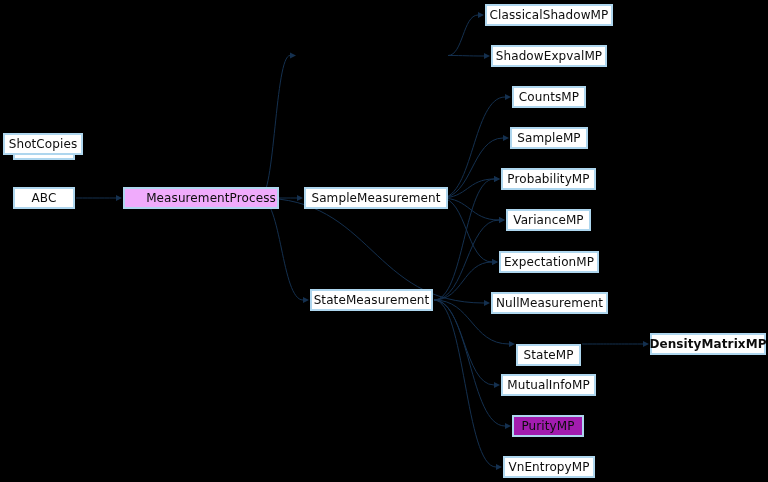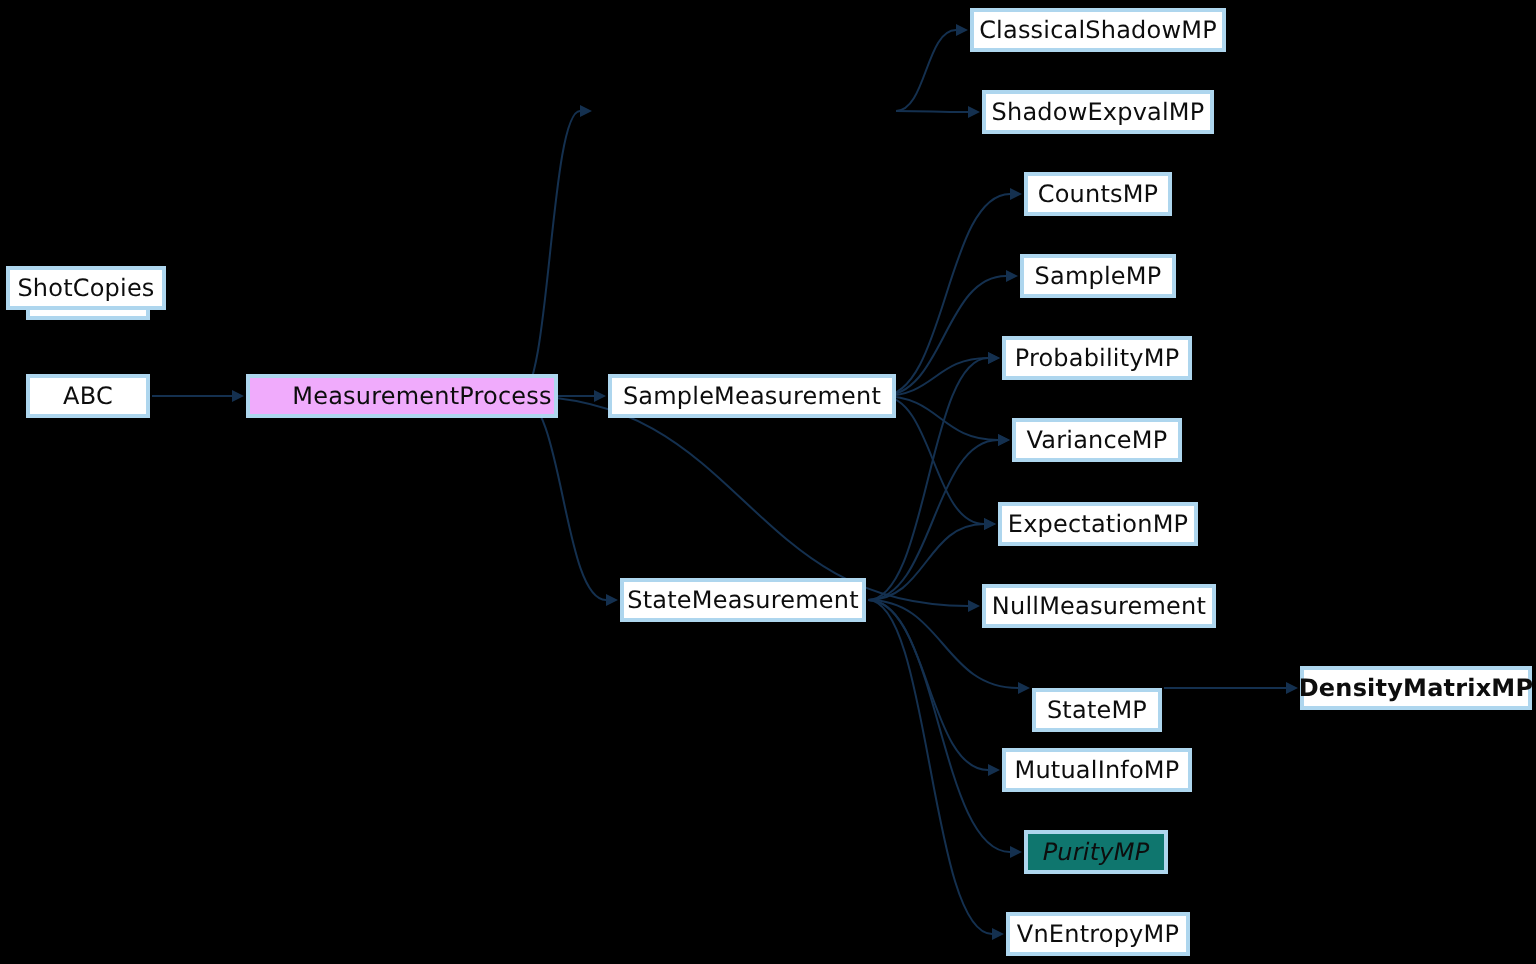--- a/index.html
+++ b/index.html
@@ -76,15 +76,15 @@
     <div class="node" style="left: 491px; top: 45px; width: 116px; height: 22px; background: rgb(255, 255, 255); border-color: rgb(174, 214, 238); color: rgb(13, 13, 13);">ShadowExpvalMP</div>
     <div class="node" style="left: 512px; top: 86px; width: 74px; height: 22px; background: rgb(255, 255, 255); border-color: rgb(174, 214, 238); color: rgb(13, 13, 13);">CountsMP</div>
     <div class="node" style="left: 510px; top: 127px; width: 78px; height: 22px; background: rgb(255, 255, 255); border-color: rgb(174, 214, 238); color: rgb(13, 13, 13);">SampleMP</div>
     <div class="node" style="left: 501px; top: 168px; width: 95px; height: 22px; background: rgb(255, 255, 255); border-color: rgb(174, 214, 238); color: rgb(13, 13, 13);">ProbabilityMP</div>
     <div class="node" style="left: 506px; top: 209px; width: 85px; height: 22px; background: rgb(255, 255, 255); border-color: rgb(174, 214, 238); color: rgb(13, 13, 13);">VarianceMP</div>
     <div class="node" style="left: 499px; top: 251px; width: 100px; height: 22px; background: rgb(255, 255, 255); border-color: rgb(174, 214, 238); color: rgb(13, 13, 13);">ExpectationMP</div>
     <div class="node" style="left: 491px; top: 292px; width: 117px; height: 22px; background: rgb(255, 255, 255); border-color: rgb(174, 214, 238); color: rgb(13, 13, 13);">NullMeasurement</div>
     <div class="node" style="left: 516px; top: 333px; width: 65px; height: 22px; background: rgb(255, 255, 255); border-color: rgb(174, 214, 238); color: rgb(13, 13, 13); margin-top: 11px;">StateMP</div>
     <div class="node" style="left: 650px; top: 333px; width: 116px; height: 22px; background: rgb(255, 255, 255); border-color: rgb(174, 214, 238); color: rgb(13, 13, 13); font-weight: bold;">DensityMatrixMP</div>
     <div class="node" style="left: 501px; top: 374px; width: 95px; height: 22px; background: rgb(255, 255, 255); border-color: rgb(174, 214, 238); color: rgb(13, 13, 13);">MutualInfoMP</div>
-    <div class="node" style="left: 512px; top: 415px; width: 72px; height: 22px; background: #0f766e; border-color: rgb(174, 214, 238); color: rgb(13, 13, 13); font-style: italic;">PurityMP</div>
+    <div class="node" style="left: 512px; top: 415px; width: 72px; height: 22px; background: #a21caf; border-color: rgb(174, 214, 238); color: rgb(13, 13, 13);">PurityMP</div>
     <div class="node" style="left: 503px; top: 456px; width: 92px; height: 22px; background: rgb(255, 255, 255); border-color: rgb(174, 214, 238); color: rgb(13, 13, 13);">VnEntropyMP</div>
   </div>
 
 </body></html>

